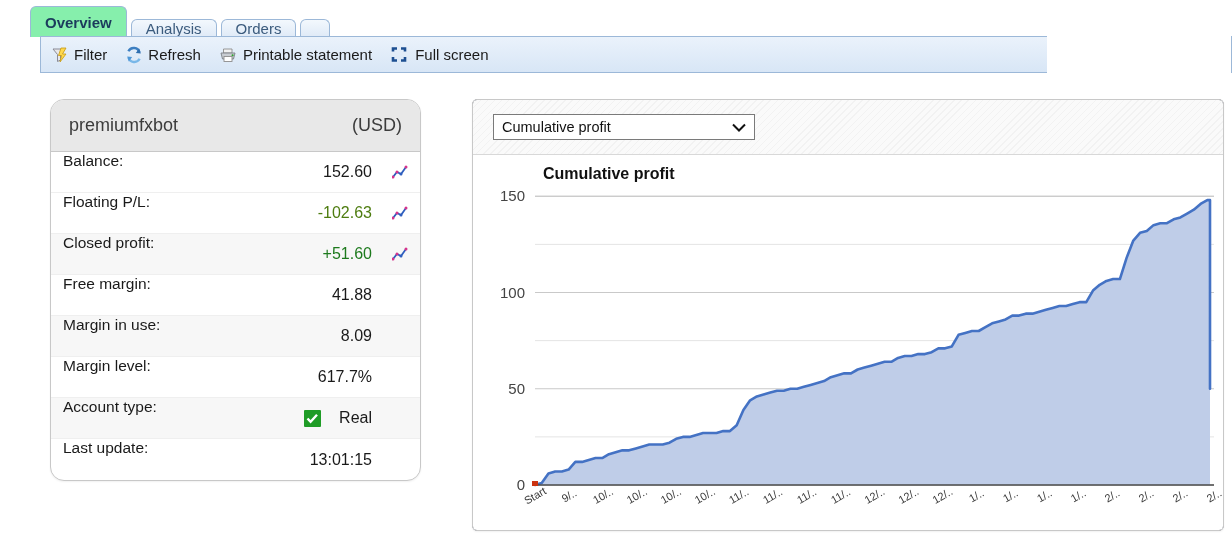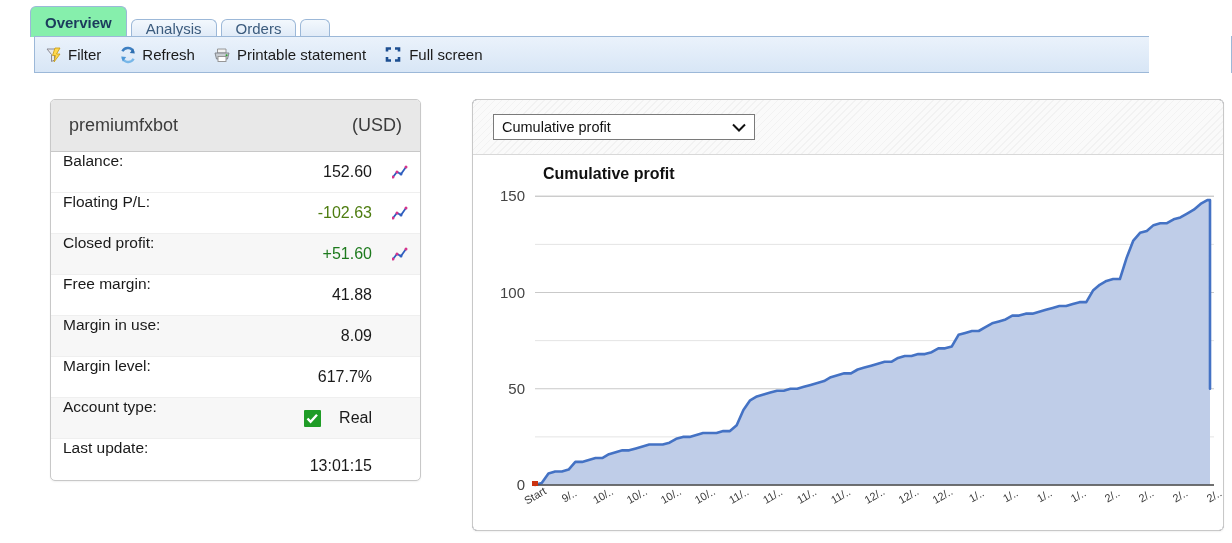--- a/index.html
+++ b/index.html
@@ -56,22 +56,22 @@
   .tab.blank {
     min-width: 30px;
     height: 18px;
     padding: 0;
     background: linear-gradient(to bottom, #f3f8fd 0%, #dfeaf7 100%);
   }
 
   
   .toolbar {
     position: absolute;
-    left: 34px; top: 36px;
-    width: 1115px;
+    left: 40px; top: 36px;
+    width: 1007px;
     height: 37px;
     box-sizing: border-box;
     border-top: 1px solid #9cb8d8;
     border-bottom: 1px solid #9cb8d8;
     border-left: 1px solid #9cb8d8;
     background: linear-gradient(to bottom, #eaf2fb 0%, #d8e6f6 100%);
     display: flex;
     align-items: center;
     padding-left: 10px;
     gap: 18px;
@@ -88,21 +88,21 @@
   }
   .tbtn svg { display: block; }
 
   
   .infopanel {
     position: absolute;
     left: 50px; top: 99px;
     width: 371px;
     box-sizing: border-box;
     border: 1px solid #c8c8c8;
-    border-radius: 5px;
+    border-radius: 14px;
     background: #ffffff;
     overflow: hidden;
     box-shadow: 0 1px 2px rgba(0,0,0,0.06);
   }
   .ip-head {
     height: 52px;
     box-sizing: border-box;
     background: #e8e8e8;
     border-bottom: 1px solid #c8c8c8;
     display: flex;
@@ -114,21 +114,21 @@
   }
   .ip-row {
     height: 41px;
     box-sizing: border-box;
     display: flex;
     padding: 0 10px 0 12px;
     font-size: 15.5px;
     color: #1a1a1a;
     border-bottom: 1px solid #efefef;
   }
-  .ip-row:last-child { border-bottom: none; flex-direction: column; }
+  .ip-row:last-child { border-bottom: none; }
   .ip-row.alt { background: #f7f7f7; }
   .ip-label { flex: 0 0 auto; }
   .ip-val {
     margin-left: auto;
     text-align: right;
     font-size: 16px;
     white-space: nowrap;
     display: flex;
     align-items: center;
     gap: 18px;

